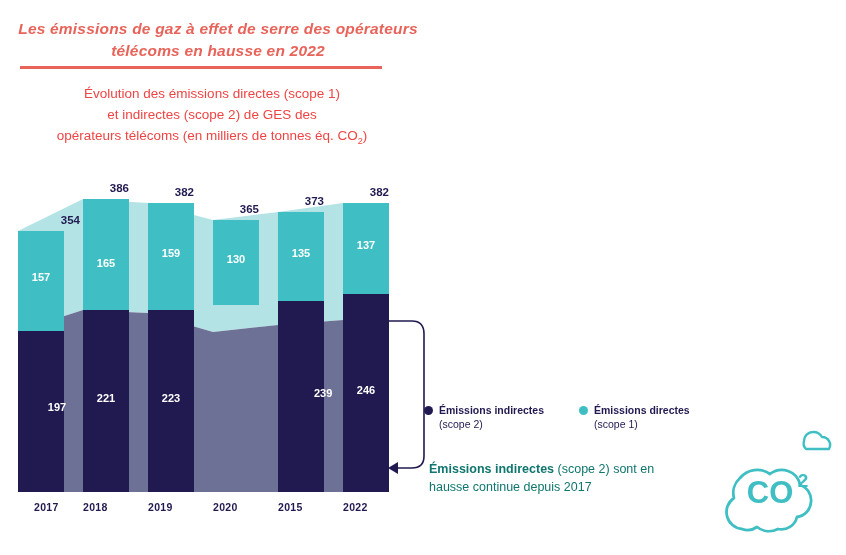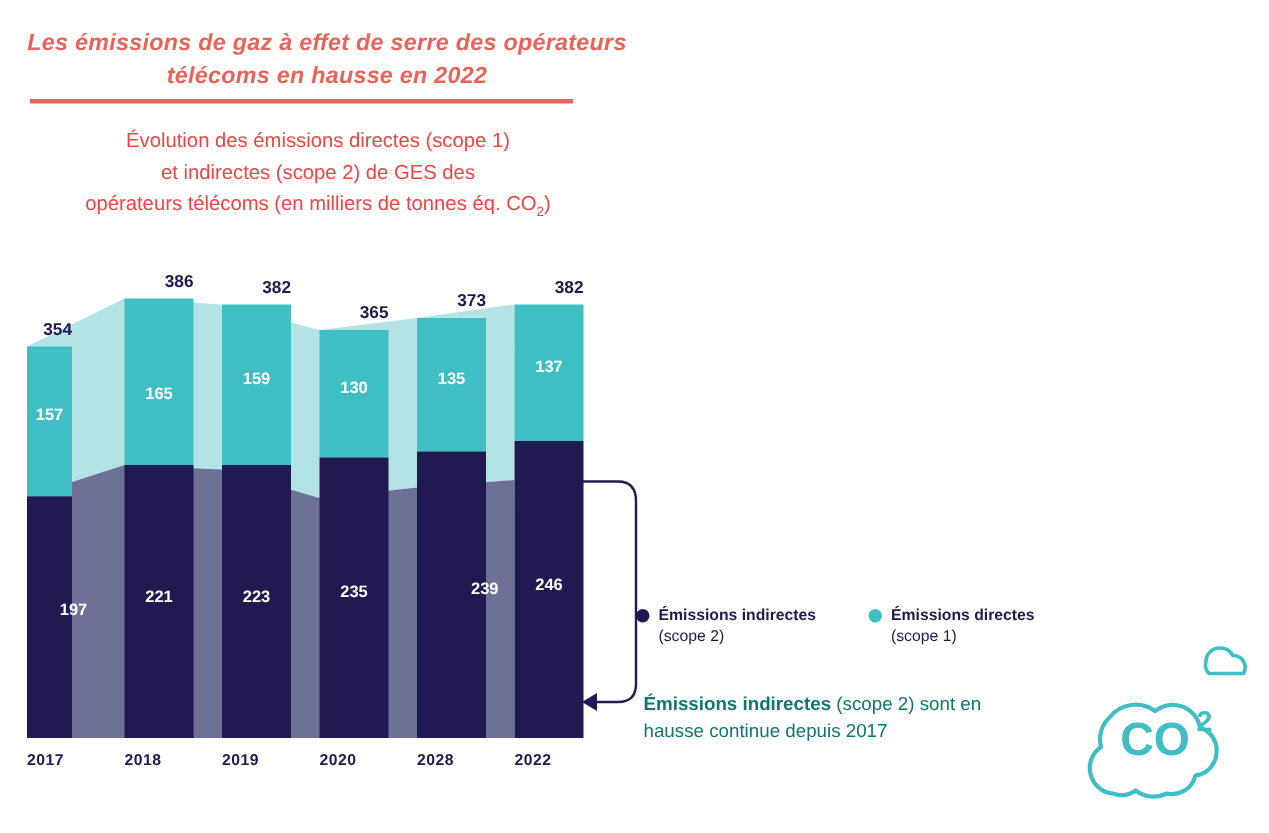--- a/index.html
+++ b/index.html
@@ -158,21 +158,21 @@
 
   <div id="chart">
 
     <svg width="420" height="345" style="position:absolute;left:0;top:0;">
 
       <path d="M 18,46 L 83,14 L 148,18 L 213,35 L 278,27 L 343,18 L 343,135 L 278,140 L 213,147 L 148,128 L 83,125 L 18,146 Z" fill="#b4e3e6"></path>
 
       <path d="M 18,146 L 83,125 L 148,128 L 213,147 L 278,140 L 343,135 L 343,307 L 18,307 Z" fill="#6e7196"></path>
     </svg>
 
-    <div class="bar-group" style="left:18px; width:30px; height:261px;">
+    <div class="bar-group" style="left:18px; width:46px; height:261px;padding-left:16px;">
       <div class="total-label">354</div>
       <div class="seg seg-direct" style="top:0px; height:100px;">
         <span style="top:40px;">157</span>
       </div>
       <div class="seg seg-indirect" style="top:100px; height:161px;">
         <span style="top:70px;margin-left:16px;">197</span>
       </div>
       <div class="x-label">2017</div>
     </div>
 
@@ -196,35 +196,32 @@
         <span style="top:82px;">223</span>
       </div>
       <div class="x-label">2019</div>
     </div>
 
     <div class="bar-group" style="left:213px; width:46px; height:272px;">
       <div class="total-label">365</div>
       <div class="seg seg-direct" style="top:0px; height:85px;">
         <span style="top:33px;">130</span>
       </div>
-      <div class="seg seg-indirect" style="top:85px; height:187px;">
-        <span style="top:84px;">235</span>
-      </div>
       <div class="x-label">2020</div>
     </div>
 
     <div class="bar-group" style="left:278px; width:46px; height:280px;">
       <div class="total-label">373</div>
       <div class="seg seg-direct" style="top:0px; height:89px;">
         <span style="top:35px;">135</span>
       </div>
       <div class="seg seg-indirect" style="top:89px; height:191px;">
         <span style="top:86px;padding-left:36px;">239</span>
       </div>
-      <div class="x-label">2028</div>
+      <div class="x-label">2015</div>
     </div>
 
     <div class="bar-group" style="left:343px; width:46px; height:289px;">
       <div class="total-label">382</div>
       <div class="seg seg-direct" style="top:0px; height:91px;">
         <span style="top:36px;">137</span>
       </div>
       <div class="seg seg-indirect" style="top:91px; height:198px;">
         <span style="top:90px;">246</span>
       </div>

